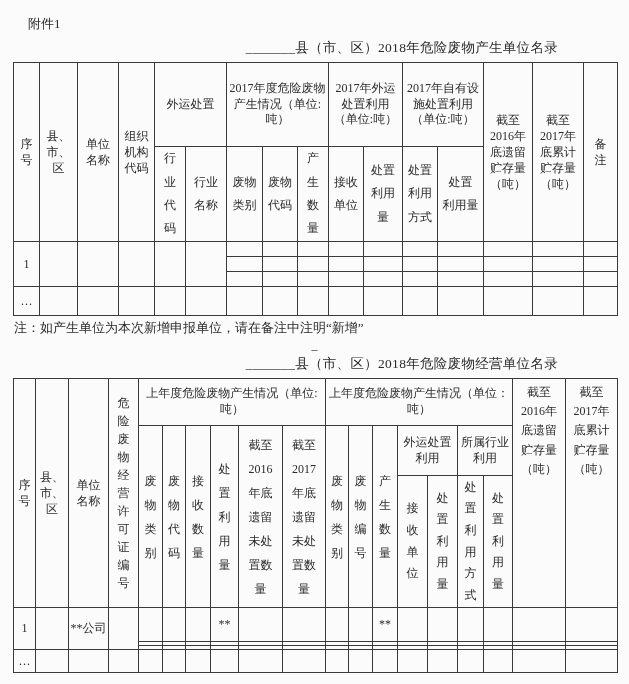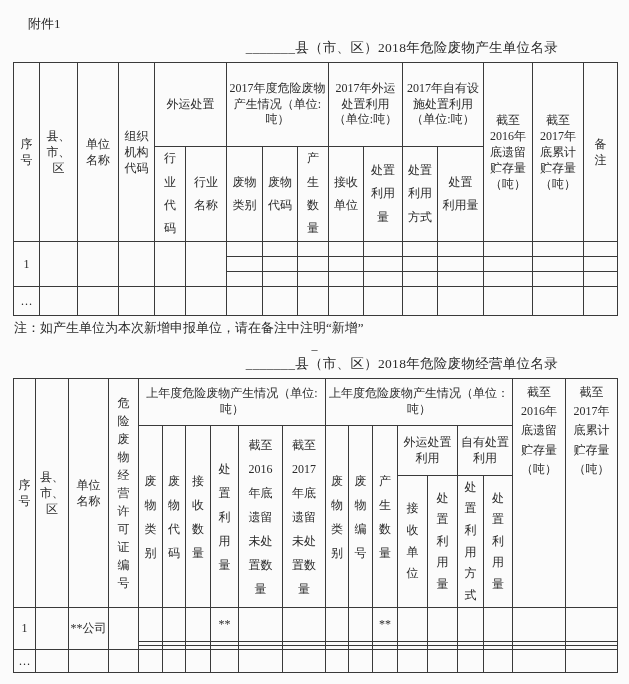--- a/index.html
+++ b/index.html
@@ -301,21 +301,21 @@
     <td rowspan="2">废
 物
 编
 号</td>
     <td rowspan="2">产
 生
 数
 量</td>
     <td colspan="2" class="groupcell">外运处置
 利用</td>
-    <td colspan="2" class="groupcell">自有处置
+    <td colspan="2" class="groupcell">所属行业
 利用</td>
   </tr>
   <tr class="h3">
     <td>接
 收
 单
 位</td>
     <td>处
 置
 利

